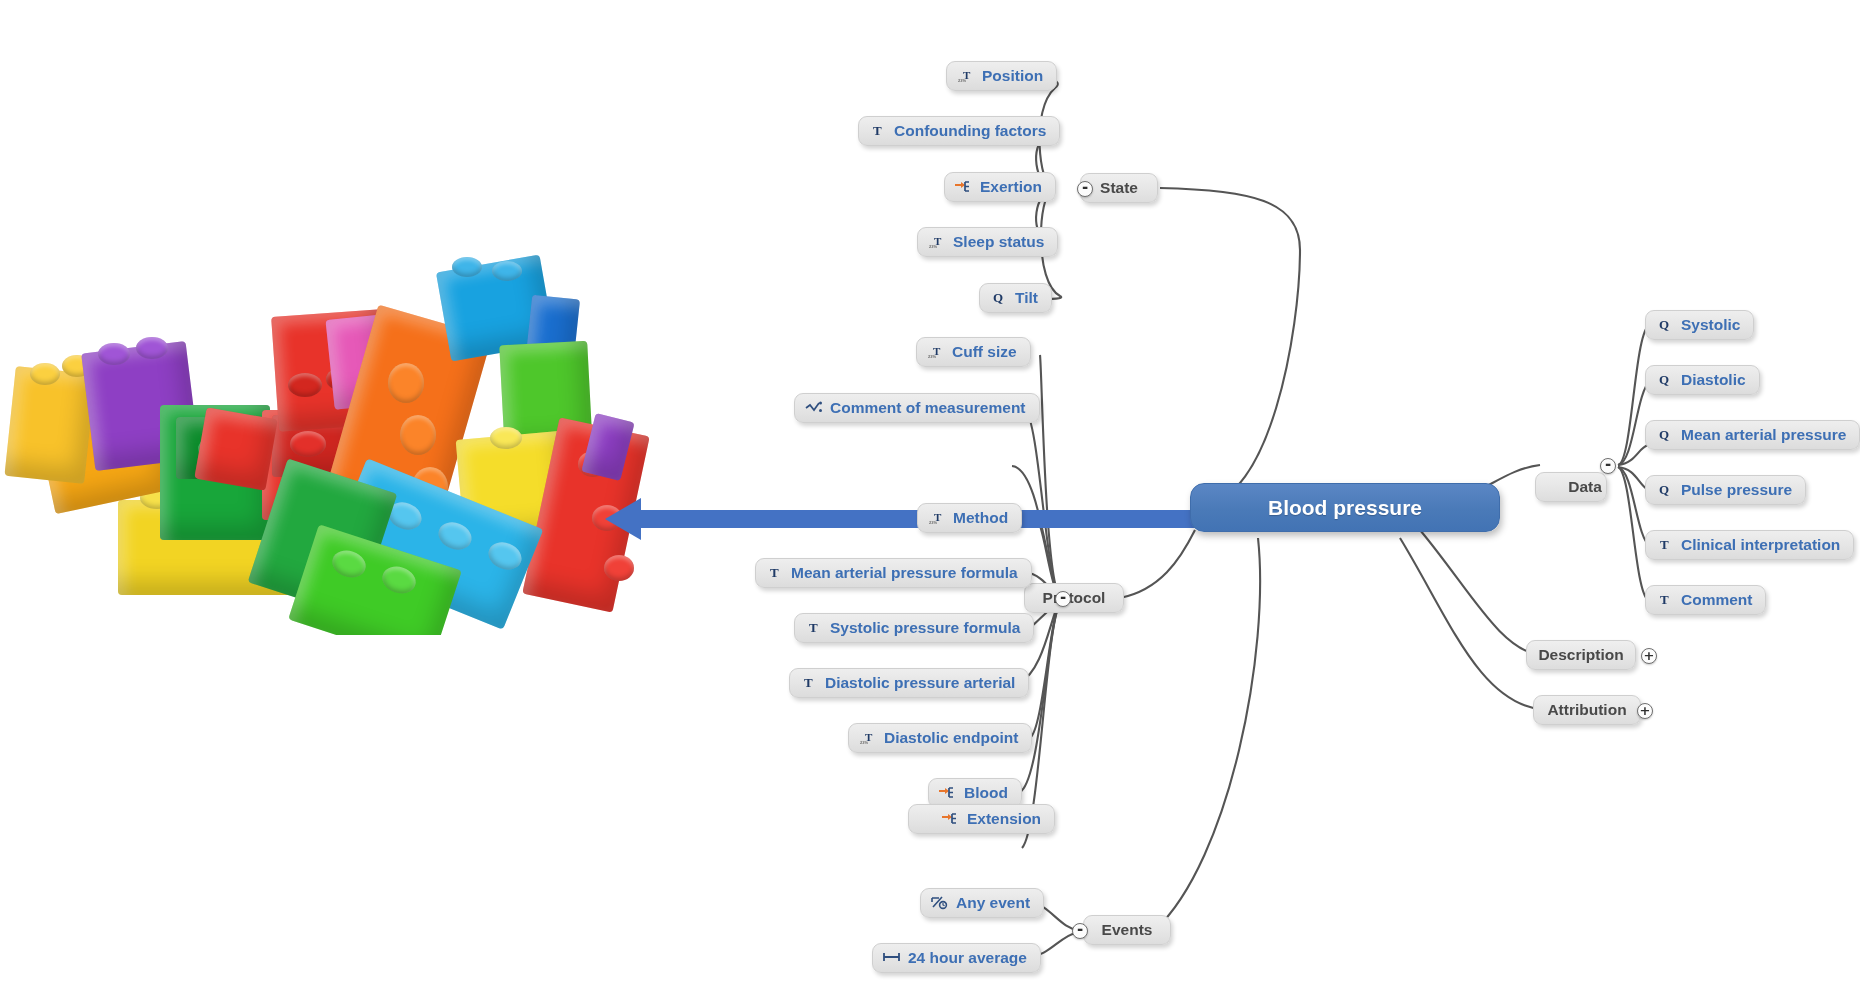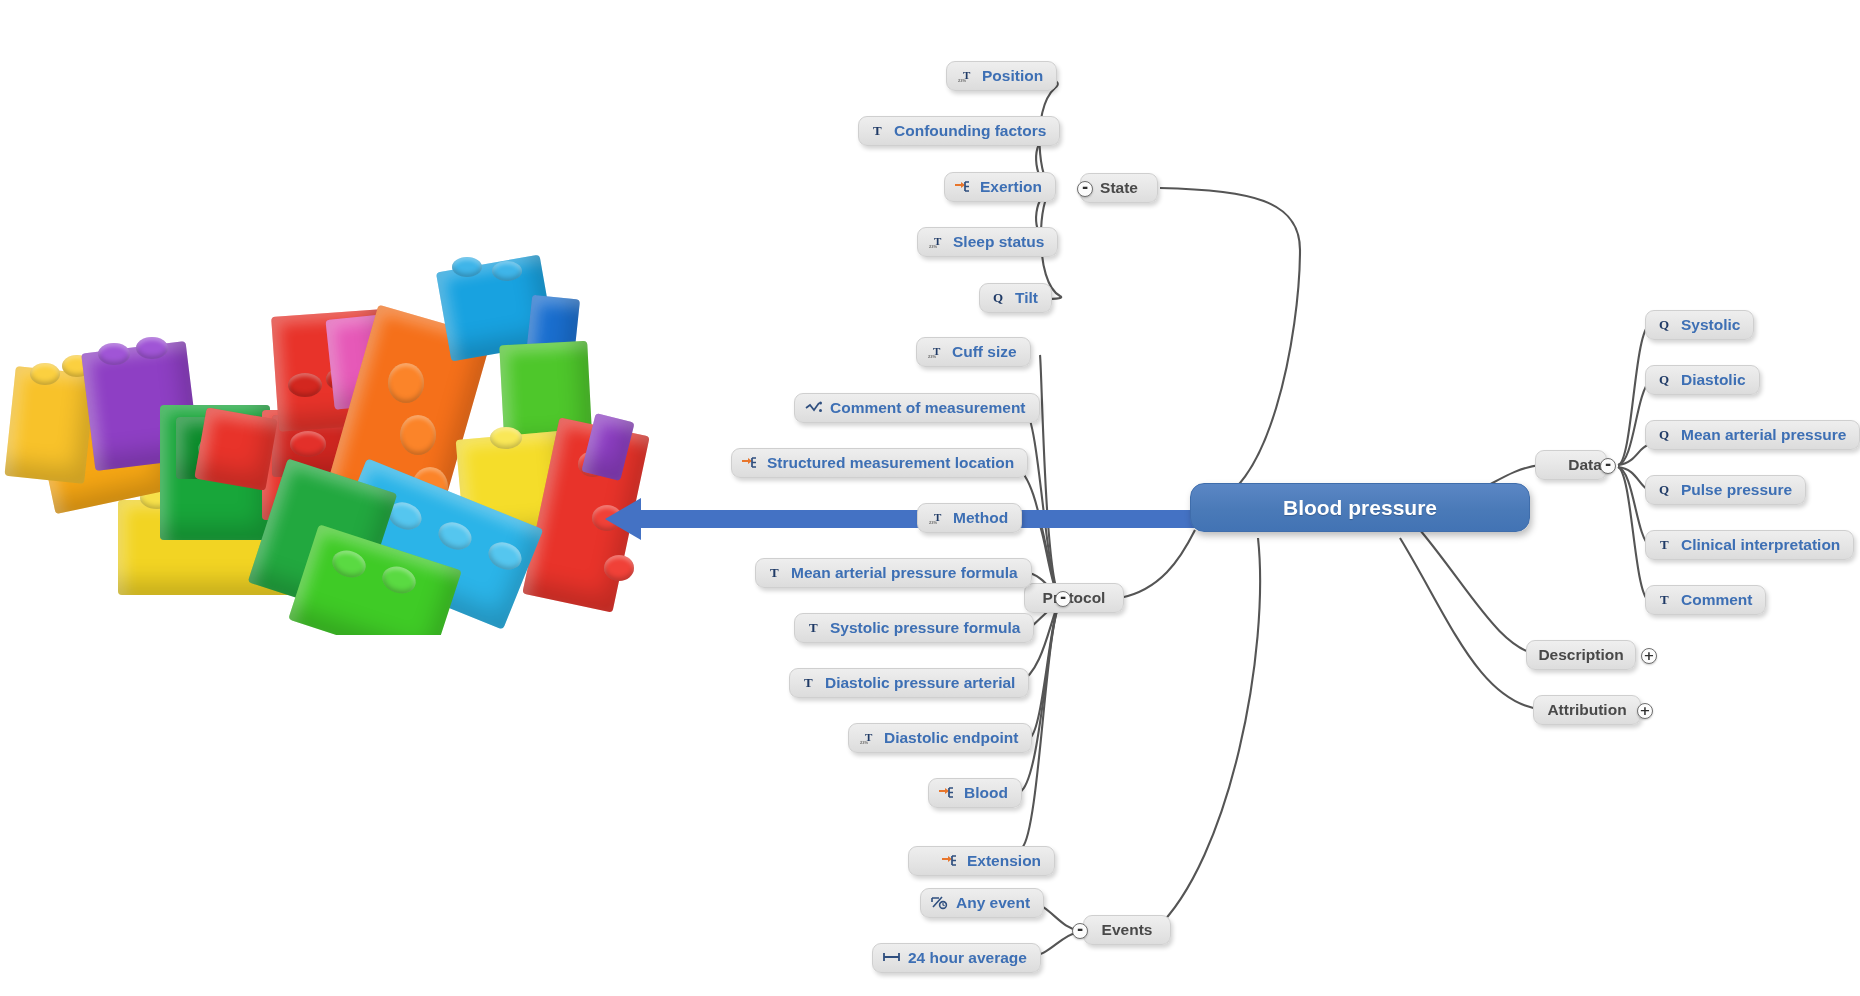--- a/index.html
+++ b/index.html
@@ -174,21 +174,21 @@
       <path d="M1618,467 C1634,471 1636,538 1650,546"></path>
       <path d="M1618,467 C1632,473 1634,590 1648,600"></path>
     </g>
   </svg>
 
   <div style="position:absolute;left:636px;top:510px;width:560px;height:18px;background:#4472c4;"></div>
   <div style="position:absolute;left:605px;top:498px;width:0;height:0;
               border-top:21px solid transparent;border-bottom:21px solid transparent;
               border-right:36px solid #4472c4;"></div>
 
-  <div class="node central" style="left:1190px;top:483px;width:340px;">
+  <div class="node central" style="left:1190px;top:483px;width:310px;">
     <span class="lbl">Blood pressure</span>
   </div>
 
   <div class="node branch" style="left:1080px;top:173px;width:78px;">
     <span class="lbl">State</span>
   </div>
   <div class="tog minus" style="left:1077px;top:181px;">
     <span>-</span>
   </div>
 
@@ -262,97 +262,87 @@
     <span class="ic">
       <svg width="18" height="15" viewBox="0 0 18 15">
         <path d="M1,8 L5,5 L9,10 L14,3" stroke="#2f4f7f" stroke-width="1.7" fill="none"></path>
         <circle cx="15.5" cy="3" r="1.5" fill="#2f4f7f"></circle>
           <circle cx="15.5" cy="10.5" r="1.5" fill="#2f4f7f"></circle>
       </svg>
     </span>
     <span class="lbl">Comment of measurement</span>
   </div>
 
-  <div class="node leaf" style="left:731px;top:448px;">
+
+  <div class="node leaf" style="left:917px;top:503px;">
+    <span class="ic">
+      <svg width="16" height="15" viewBox="0 0 16 15">
+          <text x="5" y="11" font-size="11" font-weight="bold" fill="#1f3a66" font-family="Liberation Serif,serif">T</text>
+          <text x="0" y="14" font-size="4" fill="#6b6b6b" font-family="Liberation Sans,sans-serif">23%</text>
+        </svg>
+    </span>
+    <span class="lbl">Method</span>
+  </div>
+
+  <div class="node leaf" style="left:755px;top:558px;">
+    <span class="ic">
+      <svg width="16" height="15" viewBox="0 0 16 15">
+          <text x="3" y="12" font-size="13" font-weight="bold" fill="#1f3a66" font-family="Liberation Serif,serif">T</text>
+        </svg>
+    </span>
+    <span class="lbl">Mean arterial pressure formula</span>
+  </div>
+
+  <div class="node leaf" style="left:794px;top:613px;">
+    <span class="ic">
+      <svg width="16" height="15" viewBox="0 0 16 15">
+          <text x="3" y="12" font-size="13" font-weight="bold" fill="#1f3a66" font-family="Liberation Serif,serif">T</text>
+        </svg>
+    </span>
+    <span class="lbl">Systolic pressure formula</span>
+  </div>
+
+  <div class="node leaf" style="left:789px;top:668px;">
+    <span class="ic">
+      <svg width="16" height="15" viewBox="0 0 16 15">
+          <text x="3" y="12" font-size="13" font-weight="bold" fill="#1f3a66" font-family="Liberation Serif,serif">T</text>
+        </svg>
+    </span>
+    <span class="lbl">Diastolic pressure arterial</span>
+  </div>
+
+  <div class="node leaf" style="left:848px;top:723px;">
+    <span class="ic">
+      <svg width="16" height="15" viewBox="0 0 16 15">
+          <text x="5" y="11" font-size="11" font-weight="bold" fill="#1f3a66" font-family="Liberation Serif,serif">T</text>
+          <text x="0" y="14" font-size="4" fill="#6b6b6b" font-family="Liberation Sans,sans-serif">23%</text>
+        </svg>
+    </span>
+    <span class="lbl">Diastolic endpoint</span>
+  </div>
+
+  <div class="node leaf" style="left:928px;top:778px;">
     <span class="ic">
       <svg width="18" height="15" viewBox="0 0 18 15">
         <path d="M0,6 L7,6" stroke="#e8762c" stroke-width="2"></path>
           <path d="M6,3 L10,6 L6,9 Z" fill="#e8762c"></path>
         <path d="M10,3 L10,12 M10,3 L14,3 M10,7.5 L14,7.5 M10,12 L14,12" stroke="#2f4f7f" stroke-width="1.7" fill="none"></path>
       </svg>
     </span>
-    <span class="lbl">Structured measurement location</span>
-  </div>
-
-  <div class="node leaf" style="left:917px;top:503px;">
-    <span class="ic">
-      <svg width="16" height="15" viewBox="0 0 16 15">
-          <text x="5" y="11" font-size="11" font-weight="bold" fill="#1f3a66" font-family="Liberation Serif,serif">T</text>
-          <text x="0" y="14" font-size="4" fill="#6b6b6b" font-family="Liberation Sans,sans-serif">23%</text>
-        </svg>
-    </span>
-    <span class="lbl">Method</span>
-  </div>
-
-  <div class="node leaf" style="left:755px;top:558px;">
-    <span class="ic">
-      <svg width="16" height="15" viewBox="0 0 16 15">
-          <text x="3" y="12" font-size="13" font-weight="bold" fill="#1f3a66" font-family="Liberation Serif,serif">T</text>
-        </svg>
-    </span>
-    <span class="lbl">Mean arterial pressure formula</span>
-  </div>
-
-  <div class="node leaf" style="left:794px;top:613px;">
-    <span class="ic">
-      <svg width="16" height="15" viewBox="0 0 16 15">
-          <text x="3" y="12" font-size="13" font-weight="bold" fill="#1f3a66" font-family="Liberation Serif,serif">T</text>
-        </svg>
-    </span>
-    <span class="lbl">Systolic pressure formula</span>
-  </div>
-
-  <div class="node leaf" style="left:789px;top:668px;">
-    <span class="ic">
-      <svg width="16" height="15" viewBox="0 0 16 15">
-          <text x="3" y="12" font-size="13" font-weight="bold" fill="#1f3a66" font-family="Liberation Serif,serif">T</text>
-        </svg>
-    </span>
-    <span class="lbl">Diastolic pressure arterial</span>
-  </div>
-
-  <div class="node leaf" style="left:848px;top:723px;">
-    <span class="ic">
-      <svg width="16" height="15" viewBox="0 0 16 15">
-          <text x="5" y="11" font-size="11" font-weight="bold" fill="#1f3a66" font-family="Liberation Serif,serif">T</text>
-          <text x="0" y="14" font-size="4" fill="#6b6b6b" font-family="Liberation Sans,sans-serif">23%</text>
-        </svg>
-    </span>
-    <span class="lbl">Diastolic endpoint</span>
-  </div>
-
-  <div class="node leaf" style="left:928px;top:778px;">
+    <span class="lbl">Blood</span>
+  </div>
+
+  <div class="node leaf" style="left:908px;top:804px;padding-left:33px;">
     <span class="ic">
       <svg width="18" height="15" viewBox="0 0 18 15">
         <path d="M0,6 L7,6" stroke="#e8762c" stroke-width="2"></path>
           <path d="M6,3 L10,6 L6,9 Z" fill="#e8762c"></path>
         <path d="M10,3 L10,12 M10,3 L14,3 M10,7.5 L14,7.5 M10,12 L14,12" stroke="#2f4f7f" stroke-width="1.7" fill="none"></path>
       </svg>
     </span>
-    <span class="lbl">Blood</span>
-  </div>
-
-  <div class="node leaf" style="left:908px;top:846px;padding-left:33px;">
-    <span class="ic">
-      <svg width="18" height="15" viewBox="0 0 18 15">
-        <path d="M0,6 L7,6" stroke="#e8762c" stroke-width="2"></path>
-          <path d="M6,3 L10,6 L6,9 Z" fill="#e8762c"></path>
-        <path d="M10,3 L10,12 M10,3 L14,3 M10,7.5 L14,7.5 M10,12 L14,12" stroke="#2f4f7f" stroke-width="1.7" fill="none"></path>
-      </svg>
-    </span>
     <span class="lbl">Extension</span>
   </div>
 
   <div class="node branch" style="left:1083px;top:915px;width:88px;">
     <span class="lbl">Events</span>
   </div>
   <div class="tog minus" style="left:1072px;top:923px;">
     <span>-</span>
   </div>
 
@@ -369,21 +359,21 @@
 
   <div class="node leaf" style="left:872px;top:943px;">
     <span class="ic">
       <svg width="18" height="15" viewBox="0 0 18 15">
         <path d="M1,3 L1,11 M16,3 L16,11 M1,7 L16,7" stroke="#2f4f7f" stroke-width="1.8" fill="none"></path>
       </svg>
     </span>
     <span class="lbl">24 hour average</span>
   </div>
 
-  <div class="node branch" style="left:1535px;top:450px;width:72px;padding-left:42px;">
+  <div class="node branch" style="left:1535px;top:472px;width:72px;padding-left:42px;">
     <span class="lbl">Data</span>
   </div>
   <div class="tog minus" style="left:1600px;top:458px;">
     <span>-</span>
   </div>
 
   <div class="node leaf" style="left:1645px;top:310px;">
     <span class="ic">
       <svg width="16" height="15" viewBox="0 0 16 15">
           <text x="2" y="12" font-size="13" font-weight="bold" fill="#1f3a66" font-family="Liberation Serif,serif">Q</text>

